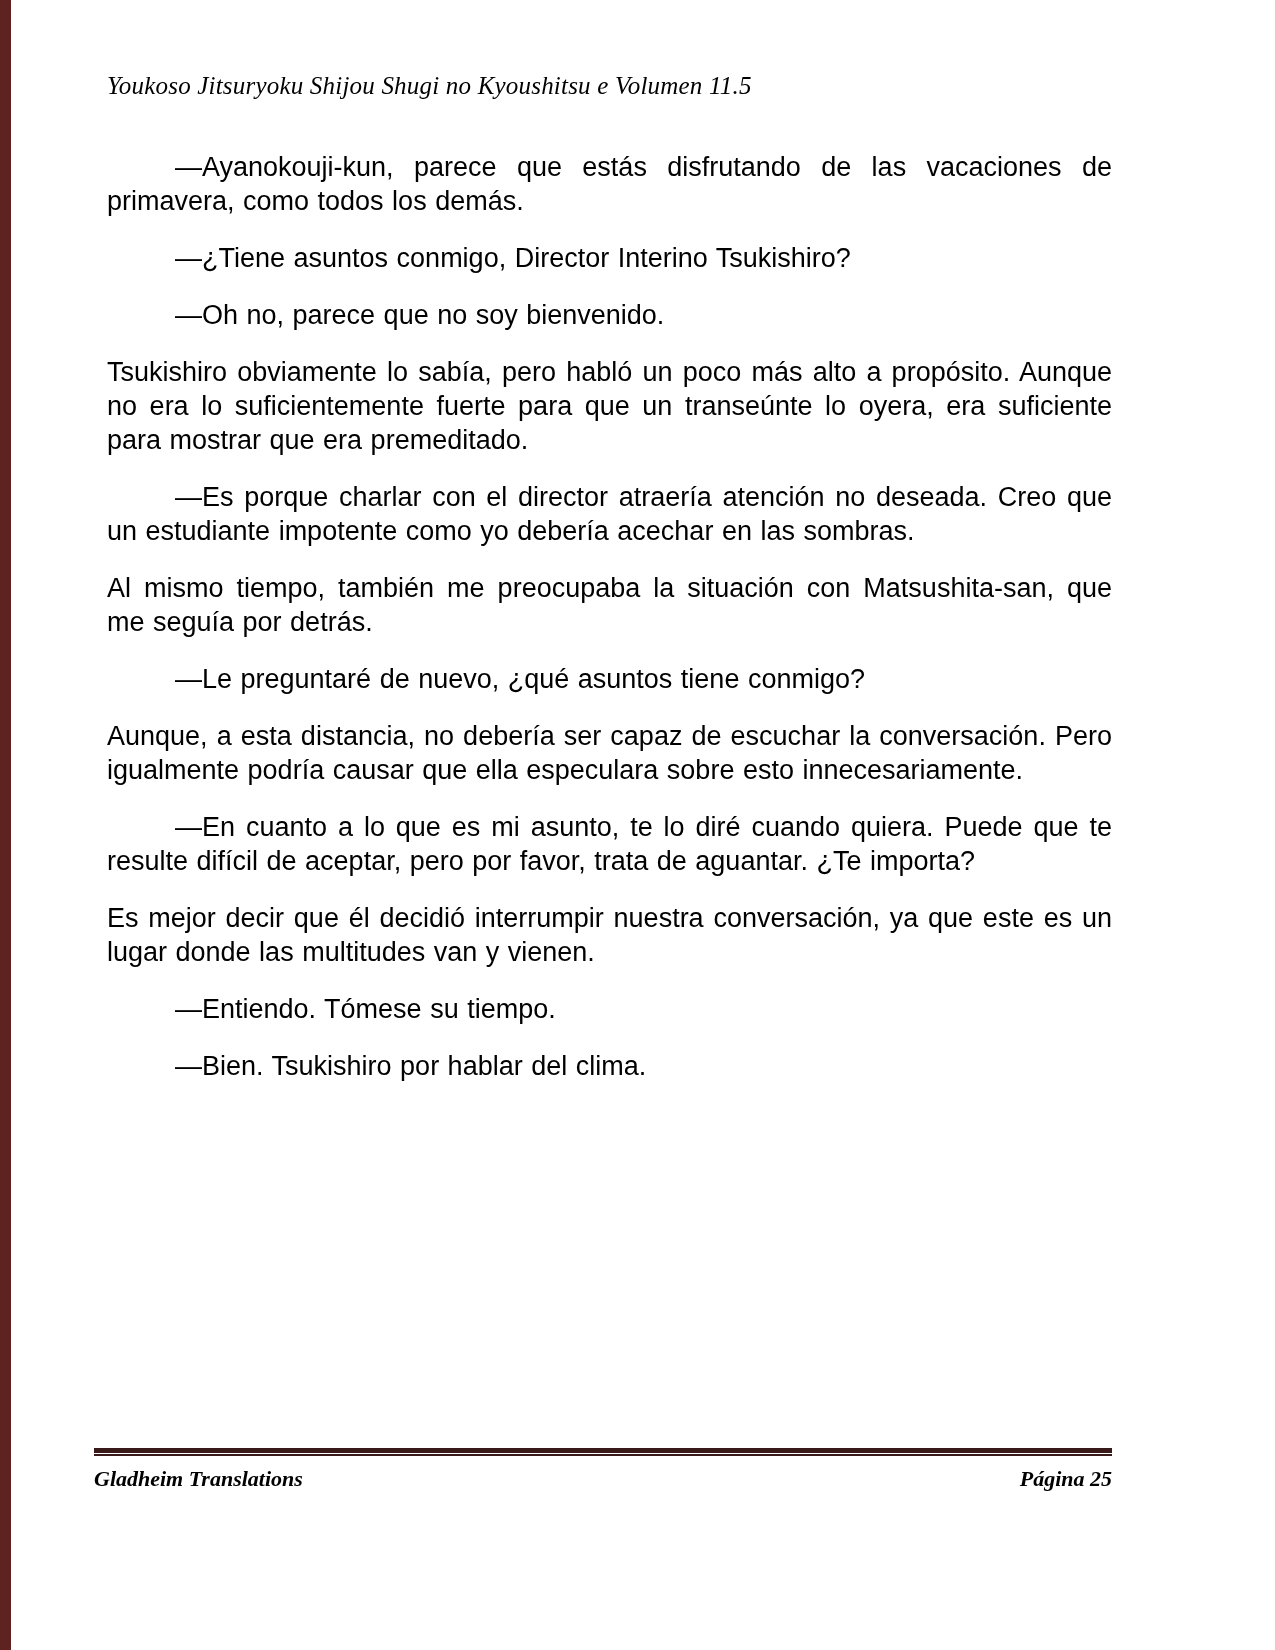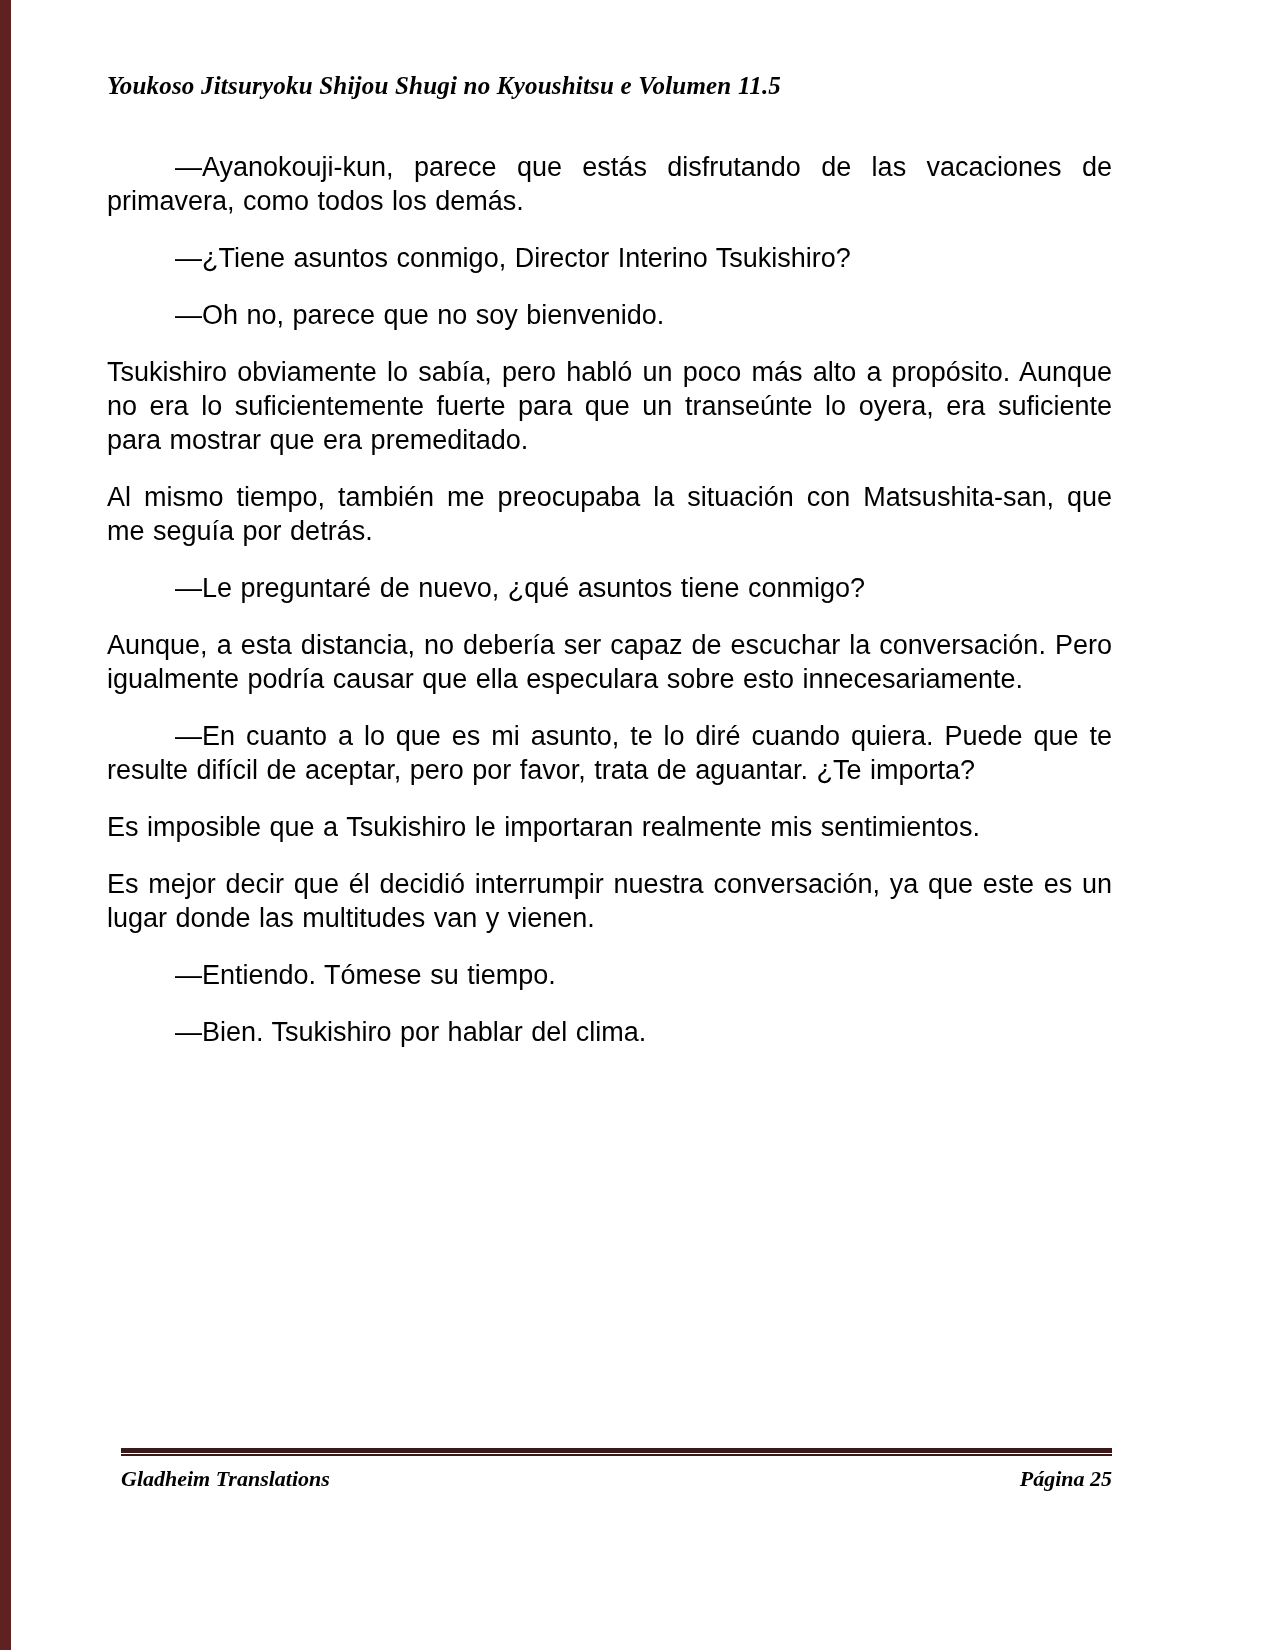--- a/index.html
+++ b/index.html
@@ -21,42 +21,42 @@
   .page {
     position: absolute;
     top: 0; left: 0;
     width: 1275px;
     height: 1650px;
     padding: 0 163px 0 107px;
   }
   .doc-header {
     padding-top: 72px;
     font-family: "Liberation Serif", serif;
-    font-weight: bold;
+    font-weight: normal;
     font-style: italic;
     font-size: 25px;
     letter-spacing: 0.2px;
     color: #000000;
   }
   .page-body {
     padding-top: 50px;
   }
   .para {
     font-size: 27px;
     line-height: 34px;
     text-align: justify;
     margin-bottom: 23px;
     word-spacing: 1px;
   }
   .para.indent {
     text-indent: 68px;
   }
   .doc-footer {
     position: absolute;
-    left: 121px;
+    left: 94px;
     right: 163px;
     top: 1448px;
   }
   .footer-rule {
     height: 8px;
     border-top: 5px solid;
     border-bottom: 2px solid;
     margin-bottom: 10px;
   }
   .footer-row {
@@ -75,25 +75,25 @@
 <div class="side-bar" style="background: rgb(94, 35, 32);"></div>
 
 <div class="page">
   <div class="doc-header">Youkoso Jitsuryoku Shijou Shugi no Kyoushitsu e Volumen 11.5</div>
 
   <div class="page-body">
       <p class="para indent">—Ayanokouji-kun, parece que estás disfrutando de las vacaciones de primavera, como todos los demás.</p>
       <p class="para indent">—¿Tiene asuntos conmigo, Director Interino Tsukishiro?</p>
       <p class="para indent">—Oh no, parece que no soy bienvenido.</p>
       <p class="para">Tsukishiro obviamente lo sabía, pero habló un poco más alto a propósito. Aunque no era lo suficientemente fuerte para que un transeúnte lo oyera, era suficiente para mostrar que era premeditado.</p>
+      <p class="para indent">—Es porque charlar con el director atraería atención no deseada. Creo que un estudiante impotente como yo debería acechar en las sombras.</p>
       <p class="para">Al mismo tiempo, también me preocupaba la situación con Matsushita-san, que me seguía por detrás.</p>
       <p class="para indent">—Le preguntaré de nuevo, ¿qué asuntos tiene conmigo?</p>
       <p class="para">Aunque, a esta distancia, no debería ser capaz de escuchar la conversación. Pero igualmente podría causar que ella especulara sobre esto innecesariamente.</p>
       <p class="para indent">—En cuanto a lo que es mi asunto, te lo diré cuando quiera. Puede que te resulte difícil de aceptar, pero por favor, trata de aguantar. ¿Te importa?</p>
-      <p class="para">Es imposible que a Tsukishiro le importaran realmente mis sentimientos.</p>
       <p class="para">Es mejor decir que él decidió interrumpir nuestra conversación, ya que este es un lugar donde las multitudes van y vienen.</p>
       <p class="para indent">—Entiendo. Tómese su tiempo.</p>
       <p class="para indent">—Bien. Tsukishiro por hablar del clima.</p>
     </div>
 
   <div class="doc-footer">
     <div class="footer-rule" style="border-top-color: rgb(58, 26, 24); border-bottom-color: rgb(58, 26, 24);"></div>
     <div class="footer-row">
       <span>Gladheim Translations</span>
       <span>Página 25</span>

